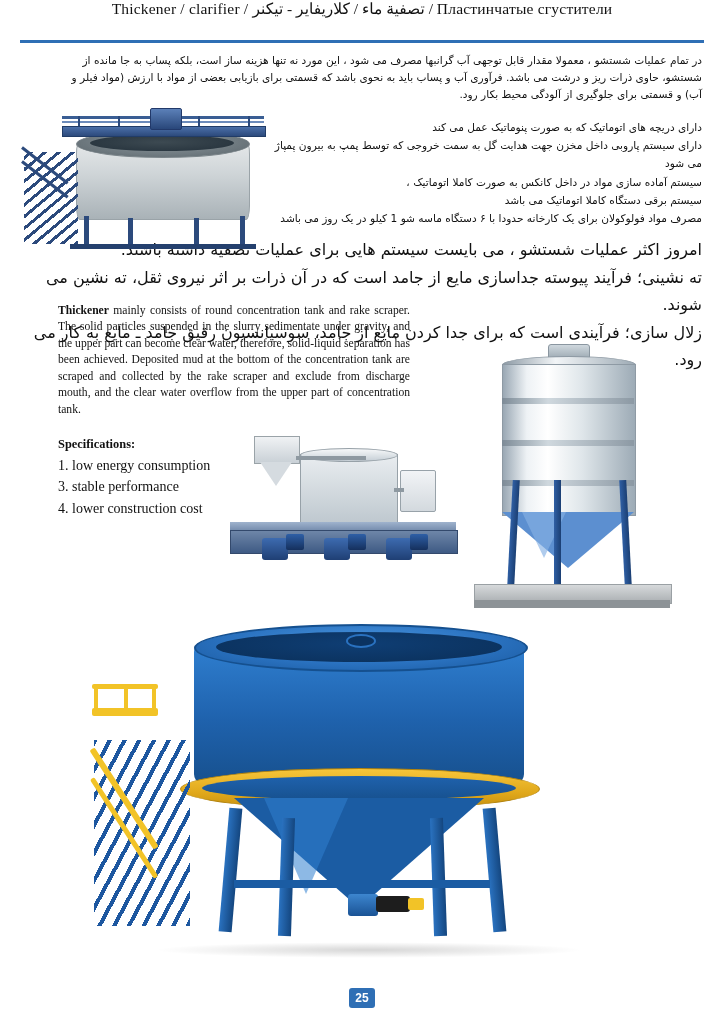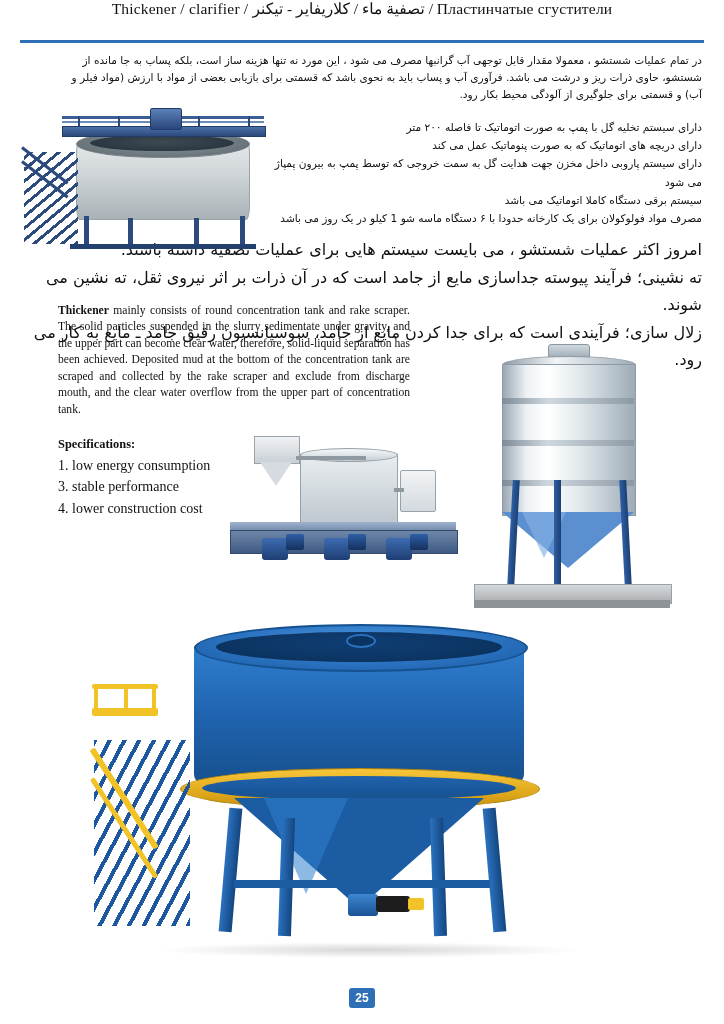--- a/index.html
+++ b/index.html
@@ -308,23 +308,23 @@
   </div>
   <div class="header-rule"></div>
 
   <div class="rtl fa-top">
     <span class="fa-line">در تمام عملیات شستشو ، معمولا مقدار قابل توجهی آب گرانبها مصرف می شود ، این مورد نه تنها هزینه ساز است، بلکه پساب به جا مانده از</span>
     <span class="fa-line">شستشو، حاوی ذرات ریز و درشت می باشد. فرآوری آب و پساب باید به نحوی باشد که قسمتی برای بازیابی بعضی از مواد با ارزش (مواد فیلر و</span>
     <span class="fa-line">آب) و قسمتی برای جلوگیری از آلودگی محیط بکار رود.</span>
   </div>
 
   <div class="rtl fa-mid">
-    <span class="fa-line">دارای سیستم تخلیه گل با پمپ به صورت اتوماتیک تا فاصله ۲۰۰ متر</span>
     <span class="fa-line">دارای دریچه های اتوماتیک که به صورت پنوماتیک عمل می کند</span>
     <span class="fa-line">دارای سیستم پاروبی داخل مخزن جهت هدایت گل به سمت خروجی که توسط پمپ به بیرون پمپاژ می شود</span>
+    <span class="fa-line">سیستم آماده سازی مواد در داخل کانکس به صورت کاملا اتوماتیک ،</span>
     <span class="fa-line">سیستم برقی دستگاه کاملا اتوماتیک می باشد</span>
     <span class="fa-line">مصرف مواد فولوکولان برای یک کارخانه حدودا با ۶ دستگاه ماسه شو 1 کیلو در یک روز می باشد</span>
   </div>
 
   <div class="rtl fa-bot">
     <span class="fa-line">امروز اکثر عملیات شستشو ، می بایست سیستم هایی برای عملیات تصفیه داشته باشند.</span>
     <span class="fa-line">ته نشینی؛ فرآیند پیوسته جداسازی مایع از جامد است که در آن ذرات بر اثر نیروی ثقل، ته نشین می شوند.</span>
     <span class="fa-line">زلال سازی؛ فرآیندی است که برای جدا کردن مایع از جامد، سوسپانسیون رقیق جامد ـ مایع به کار می رود.</span>
   </div>
 

